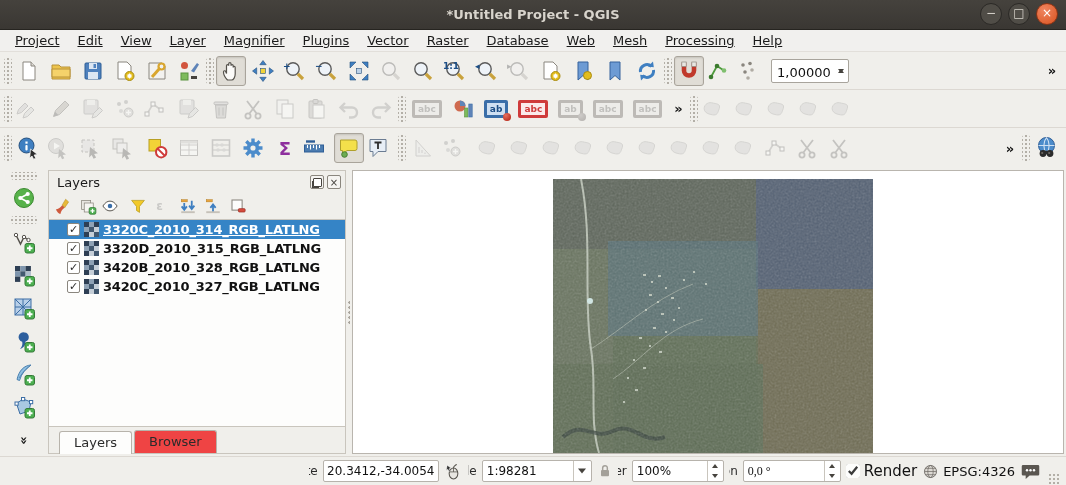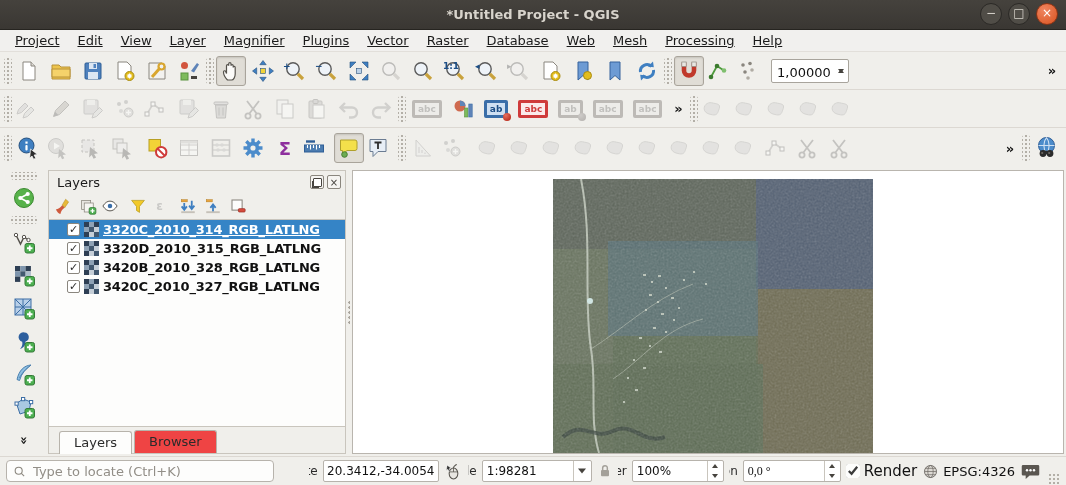--- a/index.html
+++ b/index.html
@@ -1097,26 +1097,20 @@
           <rect x="140" y="92" width="2" height="2"></rect>
             <rect x="152" y="104" width="2" height="2"></rect>
             <rect x="125" y="128" width="2" height="2"></rect>
         </g>
         <rect x="0" y="0" width="320" height="274" filter="url(#nz)"></rect>
       </svg>
     </div>
   </div>
 
   <div class="statusbar">
-    <div class="locator">
-      <svg>
-          <use href="#search"></use>
-        </svg>
-      <input placeholder="Type to locate (Ctrl+K)" style="">
-    </div>
     <span class="spacer"></span>
     <span class="cliplab">
         <span>Coordinate</span>
       </span>
     <div class="sfield" style="width:116px;">
       <input value="20.3412,-34.0054" style="">
     </div>
     <span class="sico">
         <svg width="19" height="19">
           <use href="#mouse"></use>

